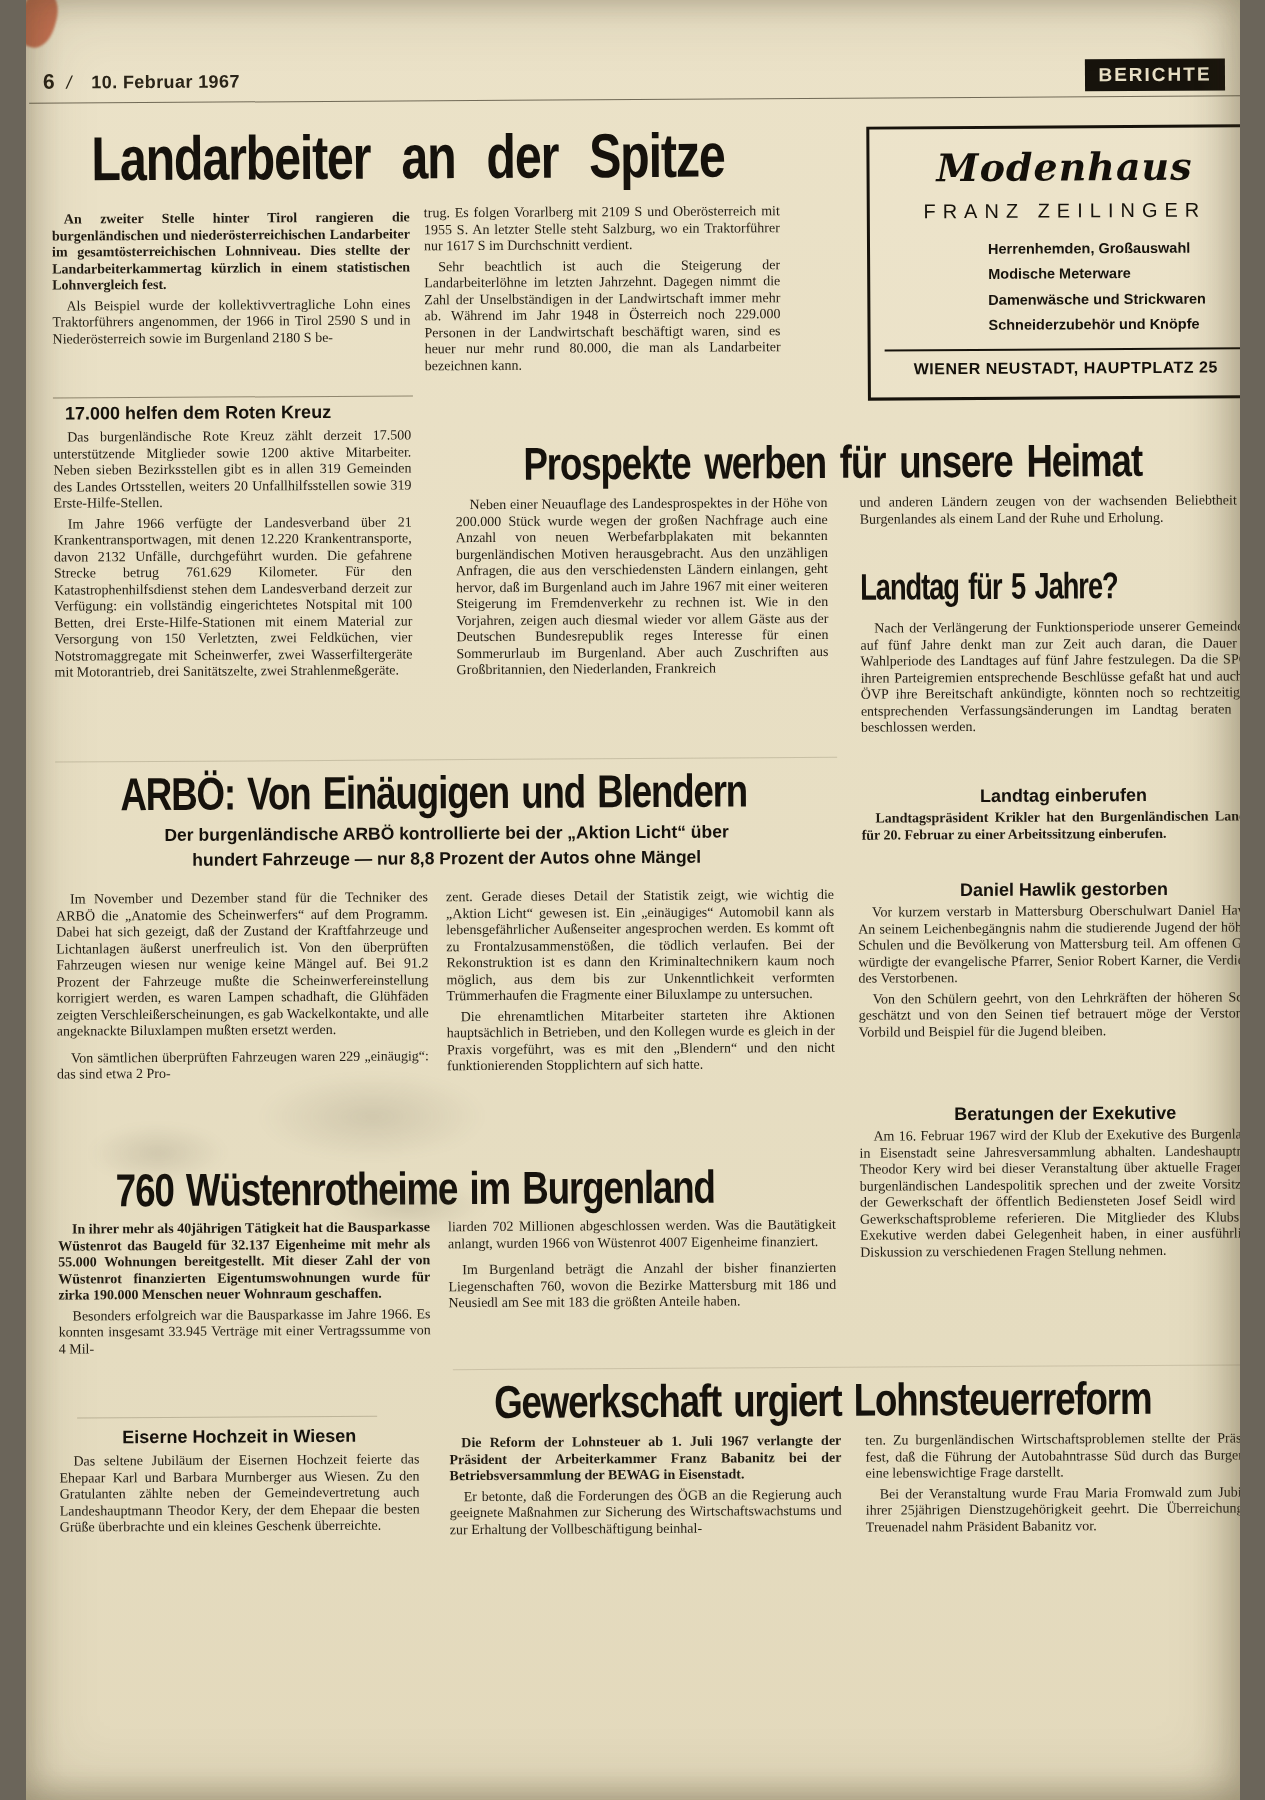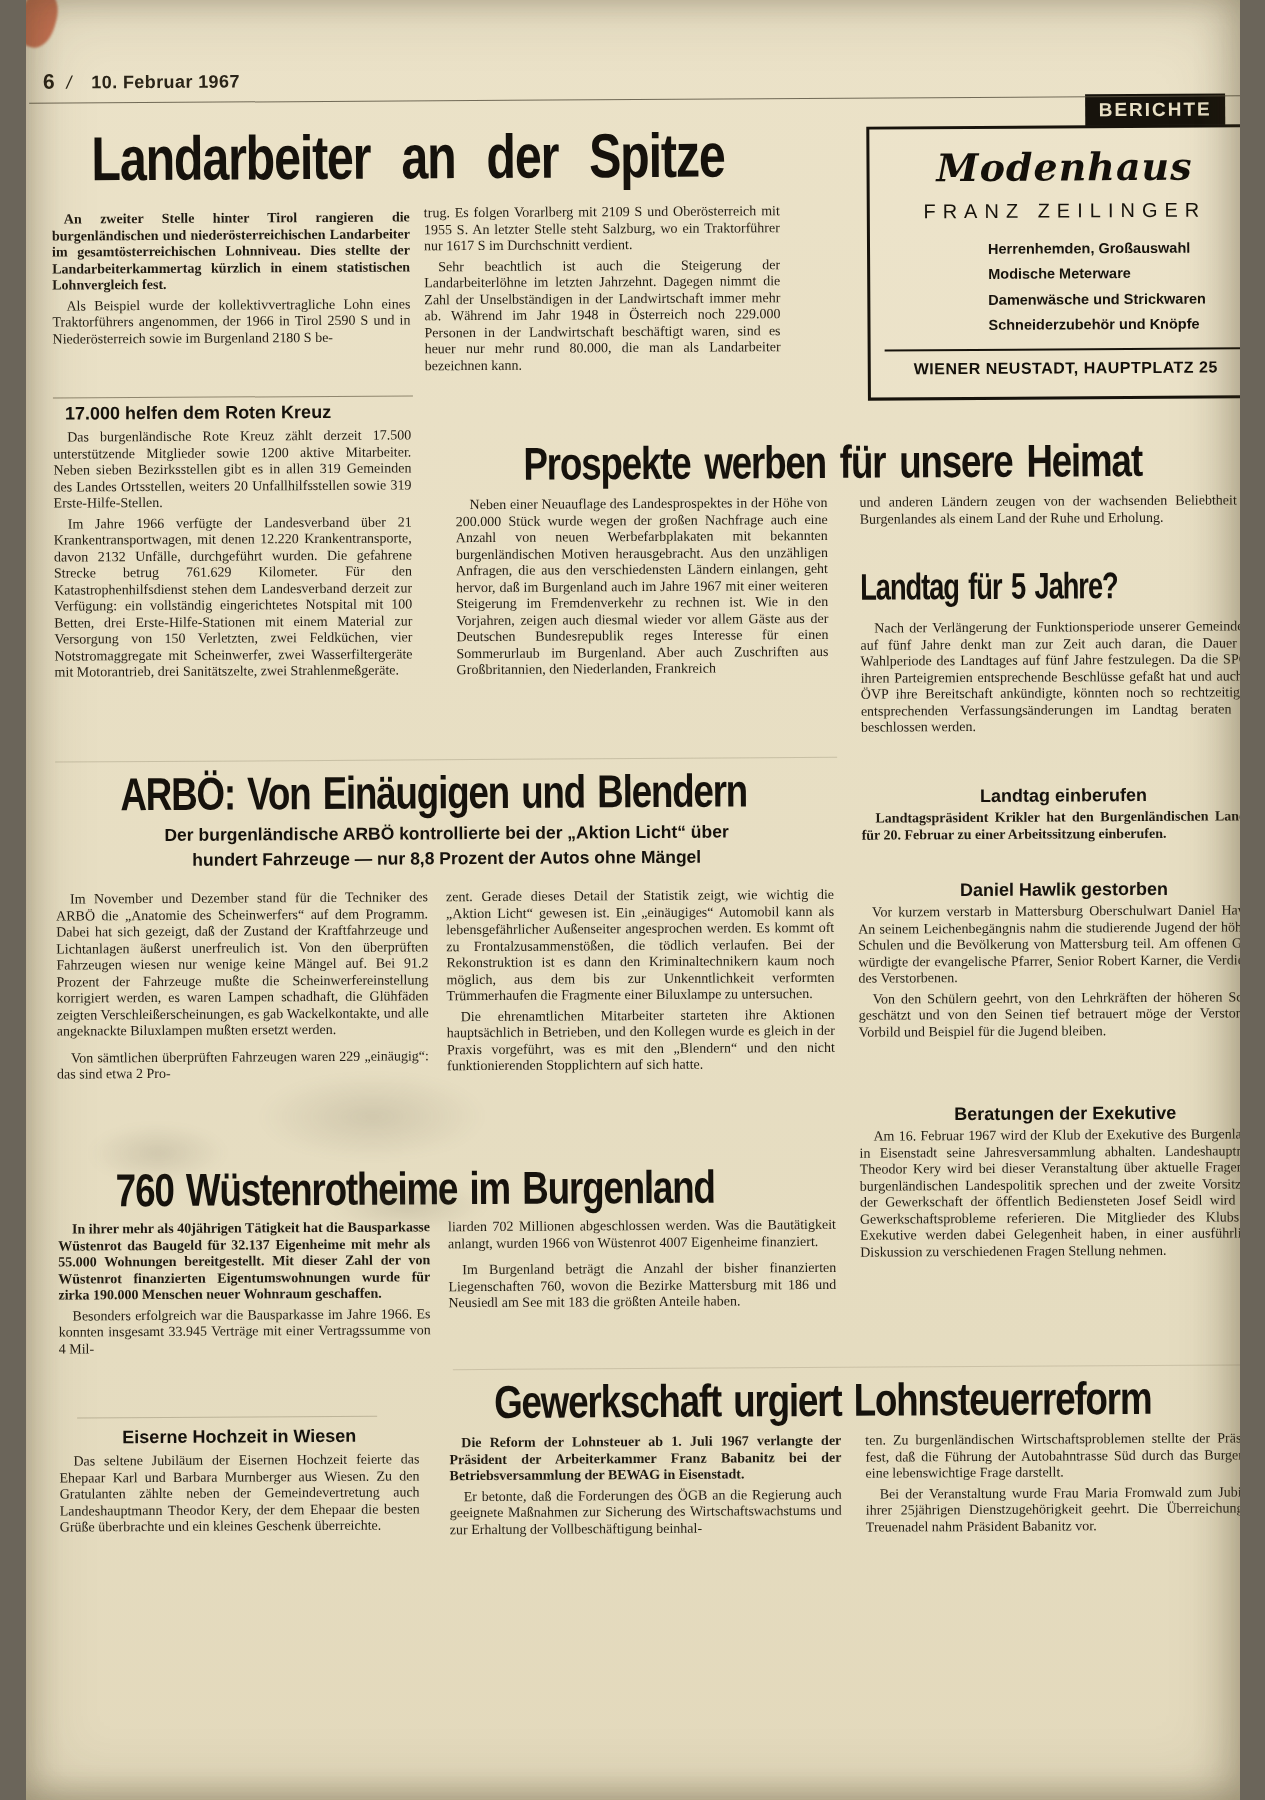--- a/index.html
+++ b/index.html
@@ -34,21 +34,21 @@
     position:absolute;left:22px;top:66px;
     font-family:"Liberation Sans",sans-serif;font-weight:700;font-size:18px;
     color:#2a2418;letter-spacing:.4px;white-space:nowrap;
   }
   .masthead-left .pg{font-size:21px;margin-right:6px;}
   .masthead-left .sep{font-style:italic;margin-right:14px;font-weight:400;}
   .section-badge{
     position:absolute;left:1064px;top:62px;width:140px;height:32px;
     background:var(--badge-bg);color:#e8dfc4;
     font-family:"Liberation Sans",sans-serif;font-weight:700;font-size:19px;
-    letter-spacing:2px;display:flex;align-items:center;justify-content:center;margin-top:35px;
+    letter-spacing:2px;display:flex;align-items:center;justify-content:center;
   }
   .top-rule{position:absolute;left:8px;top:99px;width:1248px;border-top:1.6px solid var(--rule);opacity:.85;}
 
   
   .hl{position:absolute;margin:0;white-space:nowrap;
       font-family:"Liberation Sans",sans-serif;font-weight:700;color:var(--headline-ink);}
   .hl .hl-inner{display:inline-block;transform:scaleX(var(--sx,.8));transform-origin:left top;letter-spacing:-1.5px;}
 
   .subhl{position:absolute;font-family:"Liberation Sans",sans-serif;font-weight:700;
          font-size:18px;color:#16120c;margin:0;}

